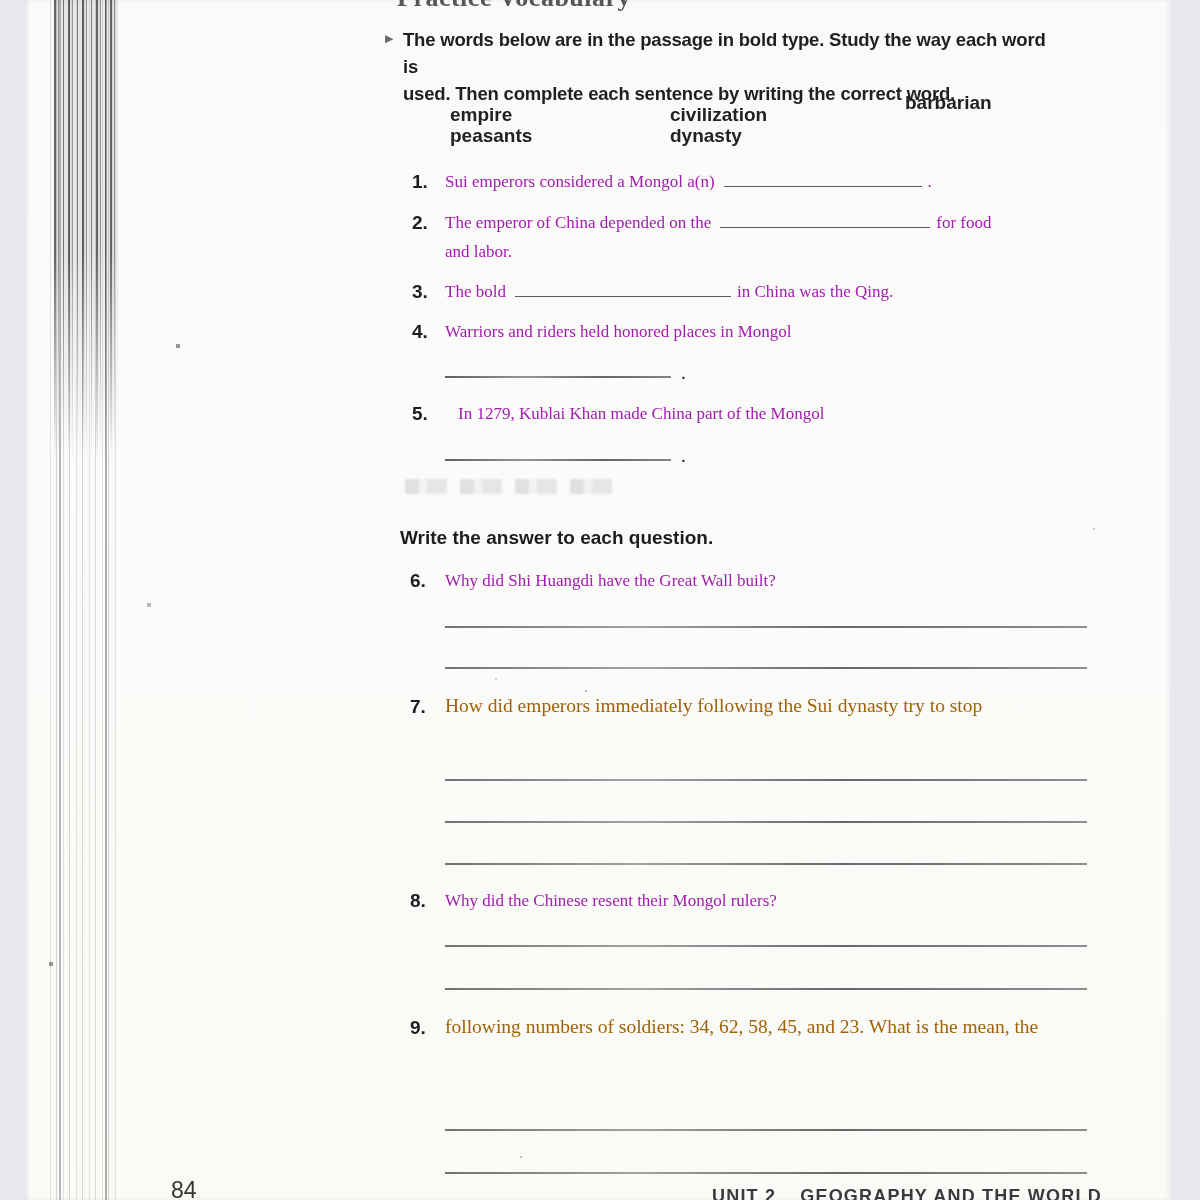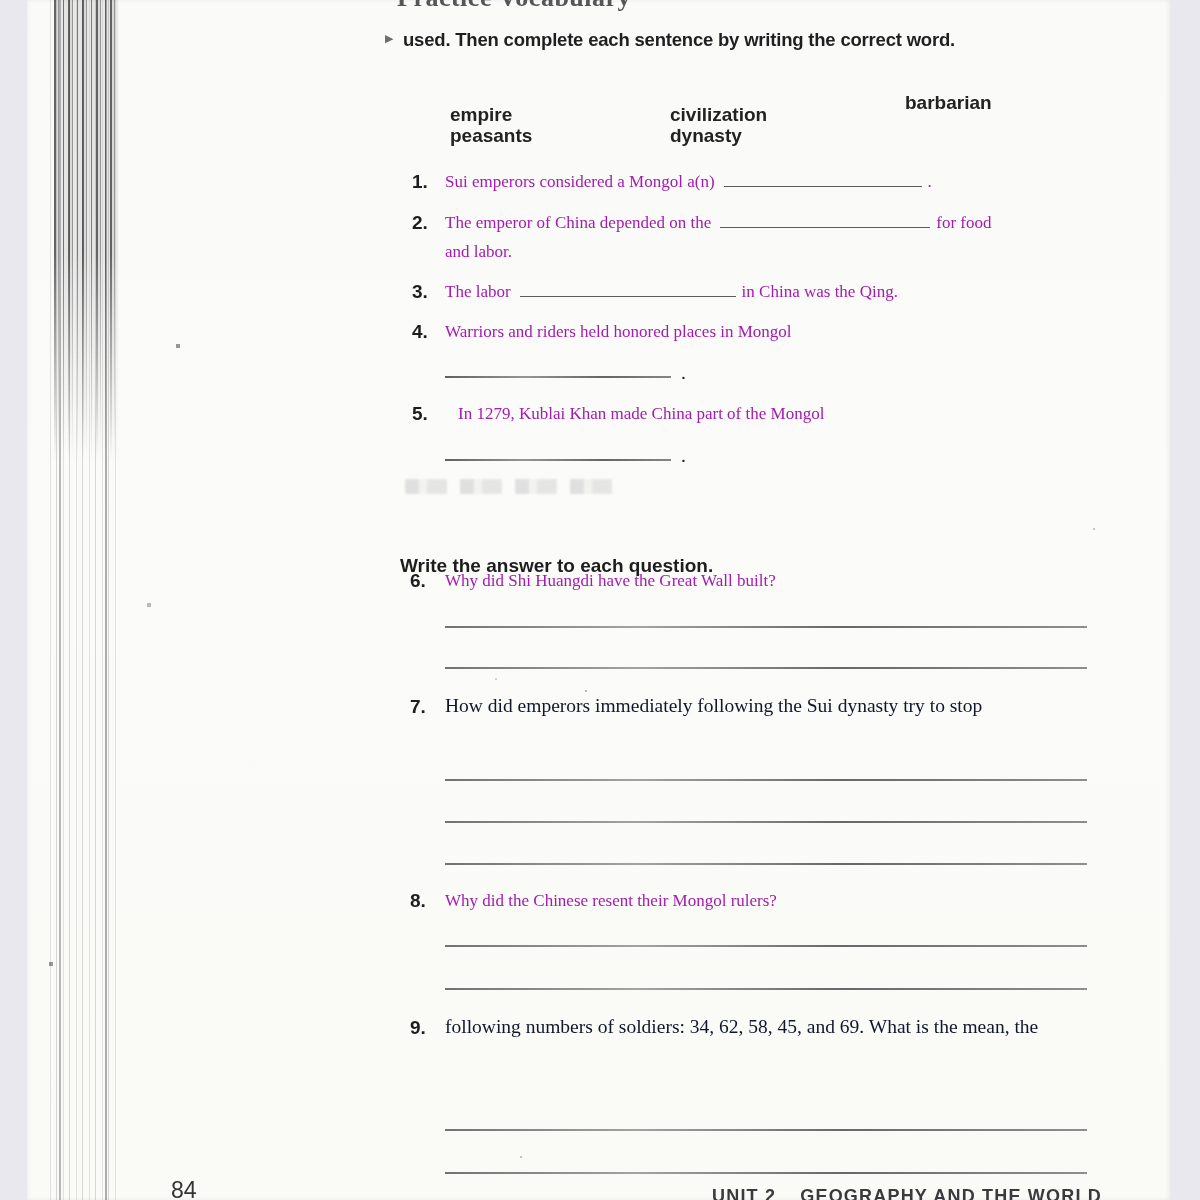--- a/index.html
+++ b/index.html
@@ -42,31 +42,31 @@
     font-weight:700;font-size:18.5px;line-height:27px;color:#1f1f22;
     letter-spacing:-.2px;width:660px;
   }
   .arrow{font-size:11px;color:#6b6b70;}
   .bank{font-weight:700;font-size:19px;color:#222;white-space:nowrap;}
   .qnum{font-weight:700;font-size:19px;color:#1d1d1f;}
   .qtext{
     font-family:"Liberation Serif",serif;font-size:17px;line-height:28px;
     color:#a21caf;white-space:nowrap;
   }
-  .qtext-wrap{font-family:"Liberation Serif",serif;font-size:19.5px;line-height:28.5px;color:#0f172a;width:650px;}
+  .qtext-wrap{font-family:"Liberation Serif",serif;font-size:19.5px;line-height:28.5px;color:#a16207;width:650px;}
   .blank{
     display:inline-block;height:13px;border-bottom:1.7px solid #5c5c5e;
     margin:0 6px 0 9px;vertical-align:baseline;
   }
   .blank-standalone{
     position:absolute;height:2px;
     background:linear-gradient(90deg,rgba(80,80,82,.9),rgba(115,115,118,.75) 35%,rgba(85,85,88,.9) 70%,rgba(105,105,108,.8));
   }
   .tail-period{font-family:"Liberation Serif",serif;font-size:19.5px;color:#232325;}
-  .heading{font-weight:700;font-size:19px;color:#1d1d20;margin-top:28px;}
+  .heading{font-weight:700;font-size:19px;color:#1d1d20;}
   .ansline{
     position:absolute;height:1.8px;
     background:linear-gradient(90deg,rgba(90,90,90,.85),rgba(125,125,125,.7) 30%,rgba(88,88,90,.9) 62%,rgba(112,112,114,.78));
   }
   .bleed{
     position:absolute;left:405px;top:479px;width:218px;height:15px;
     background:repeating-linear-gradient(90deg,
       rgba(90,90,100,.16) 0 14px, rgba(90,90,100,.05) 14px 22px,
       rgba(90,90,100,.13) 22px 42px, transparent 42px 55px);
     filter:blur(1.2px);border-radius:2px;
@@ -94,20 +94,21 @@
 <div class="spine-light"></div>
 <div class="spine-dense"></div>
 <div class="spine-line-a"></div>
 <div class="spine-line-b"></div>
 <div class="specks"></div>
 
 <div class="abs clip-title" style="left:397px;top:-17px;">Practice Vocabulary</div>
 
 <span class="abs arrow" style="left:385px;top:32px;">▶</span>
 <div class="abs instr" style="left:403px;top:26px;">
+  <div>The words below are in the passage in bold type. Study the way each word is</div>
   <div>used. Then complete each sentence by writing the correct word.</div>
 </div>
 
 <span class="abs bank" style="left:450px;top:104px;">empire</span>
 <span class="abs bank" style="left:670px;top:104px;">civilization</span>
 <span class="abs bank" style="left:905px;top:92px;">barbarian</span>
 <span class="abs bank" style="left:450px;top:125px;">peasants</span>
 <span class="abs bank" style="left:670px;top:125px;">dynasty</span>
 
 <span class="abs qnum" style="left:412px;top:171px;">1.</span>
@@ -116,21 +117,21 @@
 </div>
 
 <span class="abs qnum" style="left:412px;top:212px;">2.</span>
 <div class="abs qtext" style="left:445px;top:209px;">
   <span>The emperor of China depended on the</span><span class="blank" style="width:210px;"></span><span>for food</span>
 </div>
 <div class="abs qtext" style="left:445px;top:238px;">and labor.</div>
 
 <span class="abs qnum" style="left:412px;top:281px;">3.</span>
 <div class="abs qtext" style="left:445px;top:278px;">
-  <span>The labor</span><span class="blank" style="width:216px;"></span><span>in China was the Qing.</span>
+  <span>The bold</span><span class="blank" style="width:216px;"></span><span>in China was the Qing.</span>
 </div>
 
 <span class="abs qnum" style="left:412px;top:321px;">4.</span>
 <div class="abs qtext" style="left:445px;top:318px;">Warriors and riders held honored places in Mongol</div>
 <div class="blank-standalone" style="left:445px;top:376px;width:226px;"></div>
 <span class="abs tail-period" style="left:681px;top:362px;">.</span>
 
 <span class="abs qnum" style="left:412px;top:403px;">5.</span>
 <div class="abs qtext" style="left:458px;top:400px;">In 1279, Kublai Khan made China part of the Mongol</div>
 <div class="blank-standalone" style="left:445px;top:459px;width:226px;"></div>
@@ -153,21 +154,21 @@
 <div class="ansline" style="left:445px;top:821px;width:642px;"></div>
 <div class="ansline" style="left:445px;top:863px;width:642px;"></div>
 
 <span class="abs qnum" style="left:410px;top:890px;">8.</span>
 <div class="abs qtext" style="left:445px;top:887px;">Why did the Chinese resent their Mongol rulers?</div>
 <div class="ansline" style="left:445px;top:945px;width:642px;"></div>
 <div class="ansline" style="left:445px;top:988px;width:642px;"></div>
 
 <span class="abs qnum" style="left:410px;top:1017px;">9.</span>
 <div class="abs qtext-wrap" style="left:445px;top:1013px;">
-  <div>following numbers of soldiers: 34, 62, 58, 45, and 69. What is the mean, the</div>
+  <div>following numbers of soldiers: 34, 62, 58, 45, and 23. What is the mean, the</div>
 </div>
 <div class="ansline" style="left:445px;top:1129px;width:642px;"></div>
 <div class="ansline" style="left:445px;top:1172px;width:642px;"></div>
 
 <span class="abs page-num" style="left:171px;top:1177px;">84</span>
 <div class="abs footer-unit" style="left:712px;top:1186px;">
   <span>UNIT 2</span><span class="unit-gap"></span><span>GEOGRAPHY AND THE WORLD</span>
 </div>
 
 </body></html>

